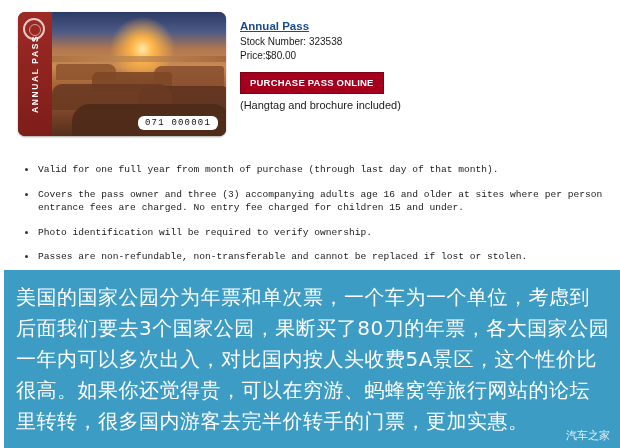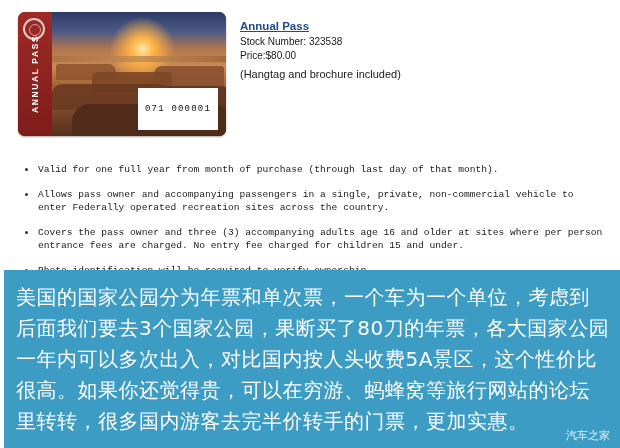--- a/index.html
+++ b/index.html
@@ -106,22 +106,22 @@
     opacity: .8;
   }
   .card-number {
     position: absolute;
     right: 8px; bottom: 6px;
     background: #ffffff;
     color: #111;
     font-family: "Liberation Mono", monospace;
     font-size: 9px;
     letter-spacing: 1.2px;
-    padding: 16px 7px;
-    border-radius: 0;
+    padding: 2px 7px;
+    border-radius: 6px;
   }
 
   
   .pass-info { padding-top: 8px; }
   .pass-title {
     color: #1a4b8c;
     font-size: 11.5px;
     font-weight: bold;
     text-decoration: underline;
     margin: 0 0 3px 0;
@@ -235,28 +235,28 @@
         <div class="card-ring"></div>
         <div class="card-left-text">ANNUAL PASS</div>
       </div>
       <div class="card-number">071 000001</div>
     </div>
 
     <div class="pass-info">
       <div class="pass-title">Annual Pass</div>
       <div class="pass-meta">Stock Number: 323538</div>
       <div class="pass-meta">Price:$80.00</div>
+      <div class="purchase-btn">PURCHASE PASS ONLINE</div>
       <div class="purchase-note">(Hangtag and brochure included)</div>
     </div>
   </div>
 
   <div class="about-wrap">
     <ul class="bullets">
       <li>Valid for one full year from month of purchase (through last day of that month).</li>
-      <li>Allows pass owner and accompanying passengers in a single, private, non-commercial vehicle to enter Federally operated recreation sites across the country.</li>
       <li>Covers the pass owner and three (3) accompanying adults age 16 and older at sites where per person entrance fees are charged. No entry fee charged for children 15 and under.</li>
       <li>Photo identification will be required to verify ownership.</li>
       <li>Passes are non-refundable, non-transferable and cannot be replaced if lost or stolen.</li>
       <li class="bold-item"><span>US military and their dependents qualify for a FREE Annual Pass.</span> <a class="inline-link">Learn more!</a></li>
     </ul>
   </div>
 
   <div class="cn-overlay">
     <div class="cn-text">美国的国家公园分为年票和单次票，一个车为一个单位，考虑到后面我们要去3个国家公园，果断买了80刀的年票，各大国家公园一年内可以多次出入，对比国内按人头收费5A景区，这个性价比很高。如果你还觉得贵，可以在穷游、蚂蜂窝等旅行网站的论坛里转转，很多国内游客去完半价转手的门票，更加实惠。</div>
     <div class="watermark">汽车之家</div>

